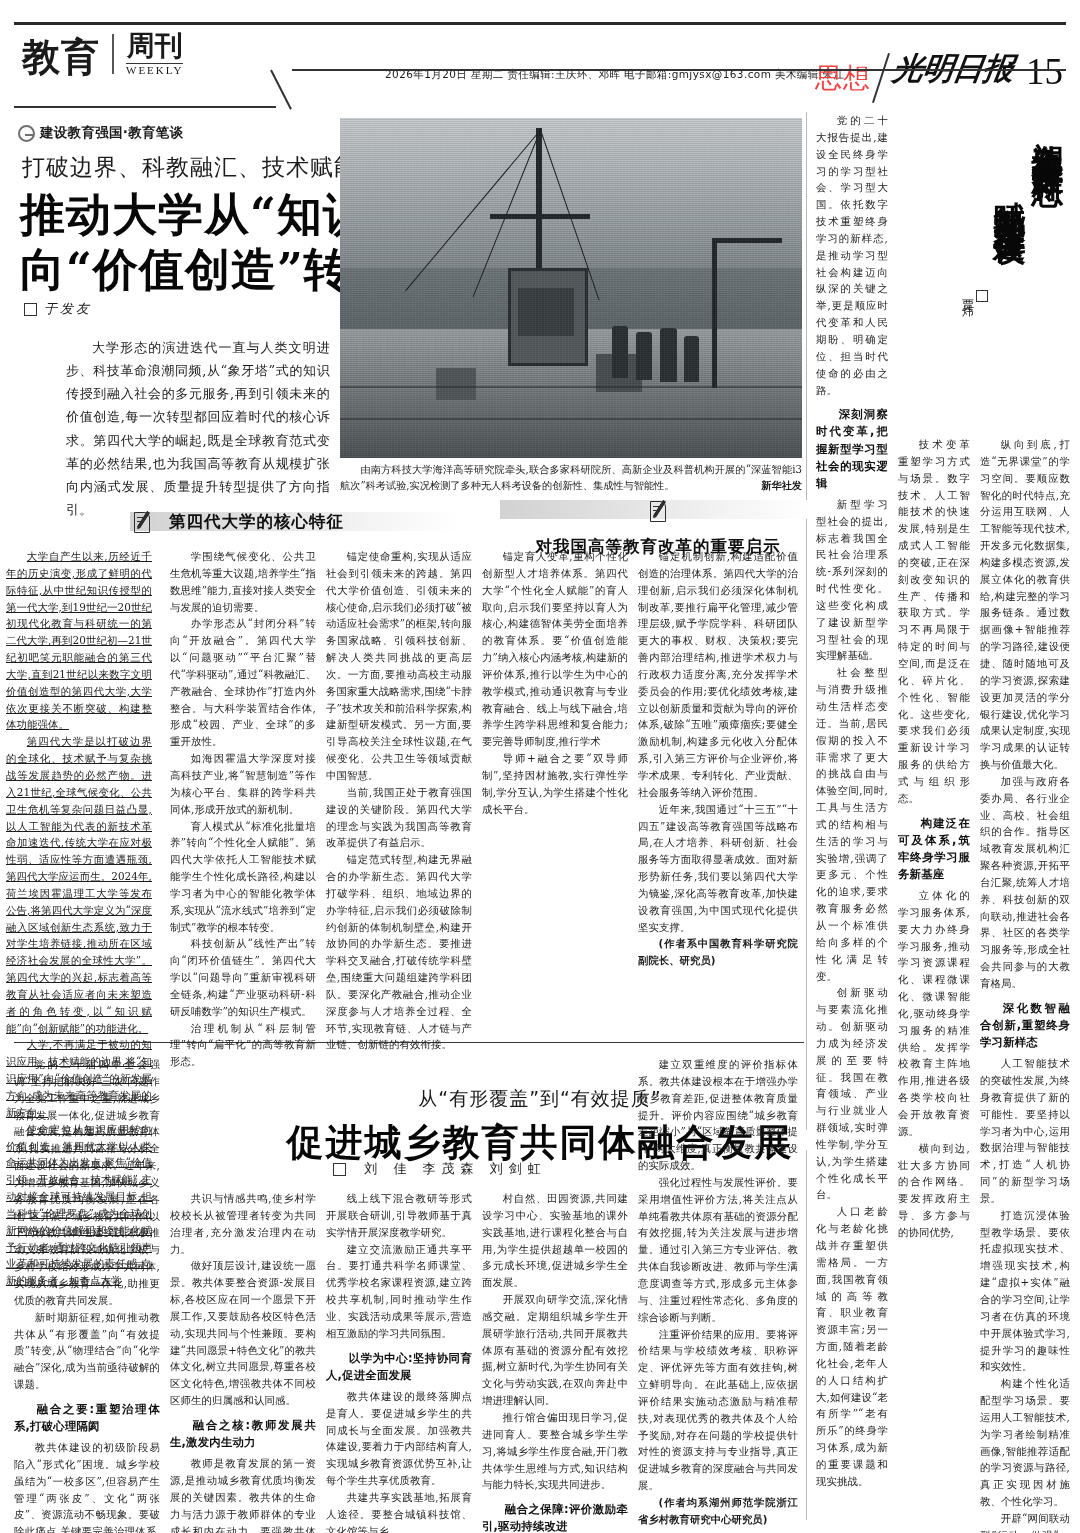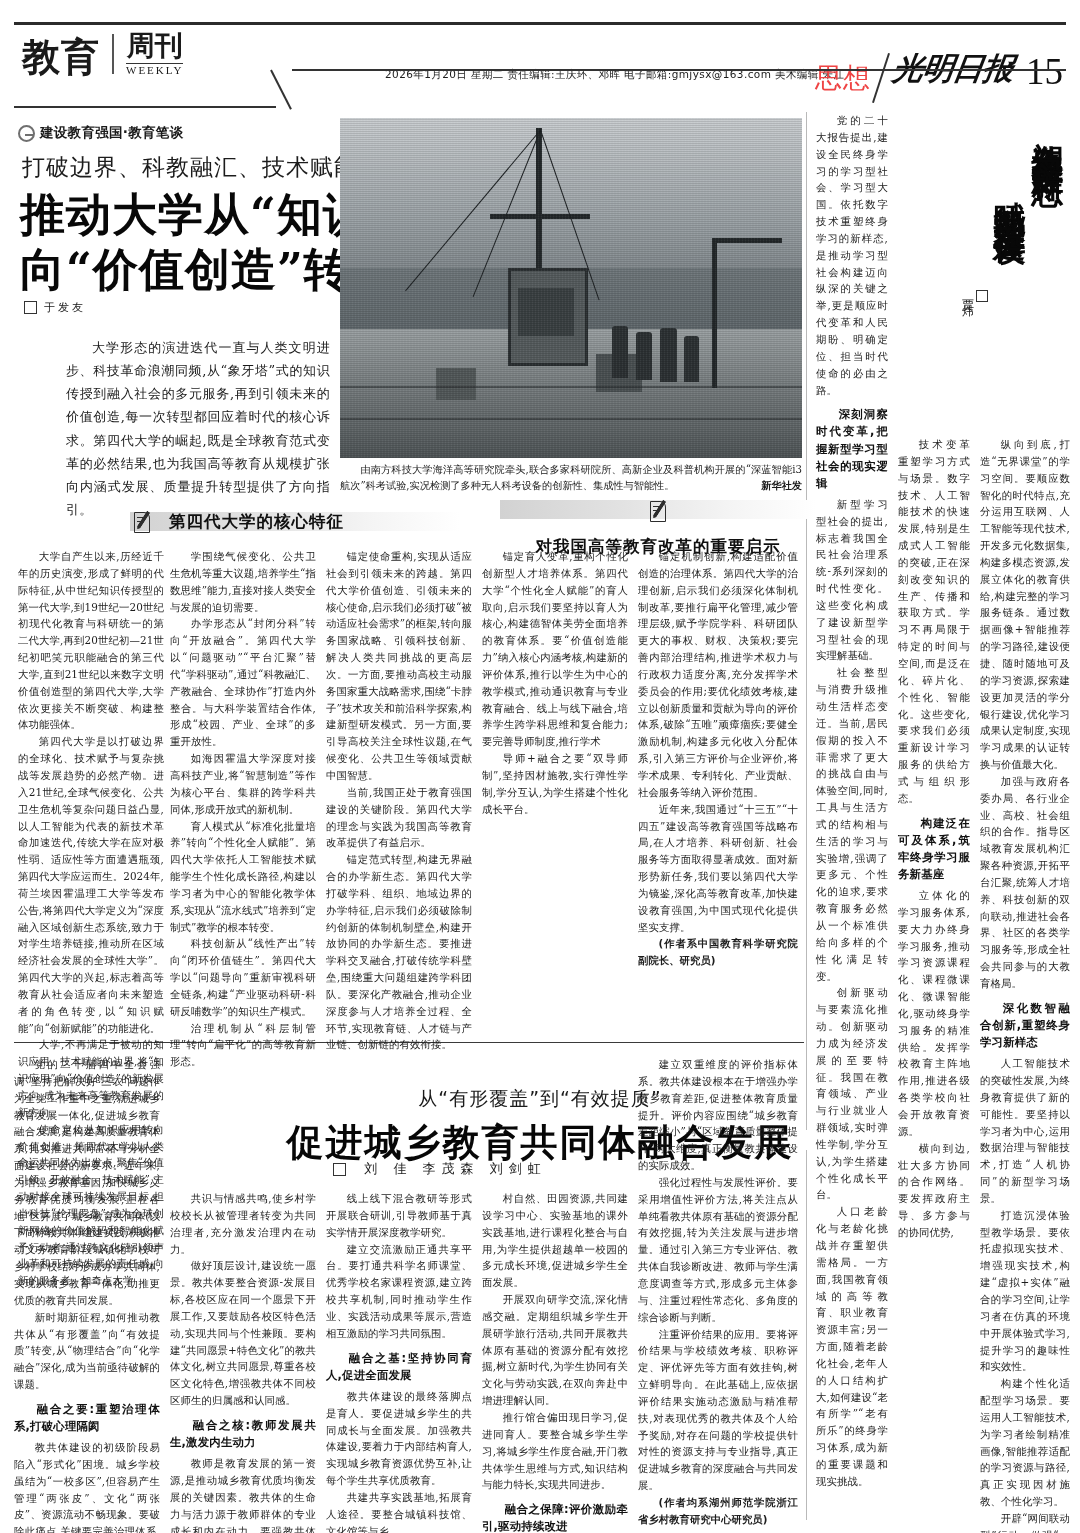--- a/index.html
+++ b/index.html
@@ -45,22 +45,22 @@
       position:relative;box-sizing:border-box;}
   .kicker .gmark:after{content:"";position:absolute;right:-1px;top:7px;width:9px;height:2.2px;
       background:#6f6f6f;}
   .kicker .ktext{font-family:"DejaVu Sans",sans-serif;font-weight:700;font-size:13.5px;
       color:#1a1a1a;letter-spacing:.3px;}
 
   .shoulder{position:absolute;font-family:"DejaVu Sans",sans-serif;font-size:23px;
       color:#1c1c1c;letter-spacing:1px;white-space:nowrap;}
   .maintitle{position:absolute;font-family:"DejaVu Serif",serif;font-weight:700;
       color:#080808;letter-spacing:1px;line-height:1.18;}
-  .byline{position:absolute;font-family:"DejaVu Serif",serif;font-size:11px;color:#1a1a1a;
-      display:flex;align-items:center;gap:7px;letter-spacing:3px;}
+  .byline{position:absolute;font-family:"DejaVu Serif",serif;font-size:13px;color:#1a1a1a;
+      display:flex;align-items:center;gap:7px;letter-spacing:3px;font-style:italic;}
   .byline .sq{display:inline-block;width:11px;height:11px;border:1.4px solid #333;}
 
   
   .col{position:absolute;font-family:"DejaVu Serif",serif;font-size:10.4px;line-height:1.62;
       color:#1d1d1d;text-align:justify;text-justify:inter-character;
       letter-spacing:.1px;word-break:break-all;}
   .col p{margin:0 0 0 0;text-indent:2em;}
   .col h4{margin:8px 0 4px 0;font-family:"DejaVu Sans",sans-serif;font-weight:700;
       font-size:11.4px;line-height:1.5;text-indent:2em;letter-spacing:.2px;color:#111;}
   .col .attrib{text-indent:2em;font-weight:700;font-family:"DejaVu Sans",sans-serif;
@@ -203,21 +203,21 @@
     <span class="stxt">第四代大学的核心特征</span>
   </div>
   <div class="sechdr" style="left:500px;top:500px;width:316px;flex-direction:column;">
     <span class="ico">
       <span class="pg"></span>
         <span class="pen"></span>
     </span>
     <span class="stxt">对我国高等教育改革的重要启示</span>
   </div>
 
-  <div class="col" id="c-s1a" style="left:18px;top:548px;width:146px;height:488px;">
+  <div class="col" id="c-s1a" style="left:6px;top:548px;width:146px;height:488px;text-decoration:underline;">
       <p>大学自产生以来,历经近千年的历史演变,形成了鲜明的代际特征,从中世纪知识传授型的第一代大学,到19世纪一20世纪初现代化教育与科研统一的第二代大学,再到20世纪初—21世纪初吧笑元职能融合的第三代大学,直到21世纪以来数字文明价值创造型的第四代大学,大学依次更接关不断突破、构建整体功能强体。</p>
       <p>第四代大学是以打破边界的全球化、技术赋予与复杂挑战等发展趋势的必然产物。进入21世纪,全球气候变化、公共卫生危机等复杂问题日益凸显,以人工智能为代表的新技术革命加速迭代,传统大学在应对极性弱、适应性等方面遭遇瓶颈,第四代大学应运而生。2024年,荷兰埃因霍温理工大学等发布公告,将第四代大学定义为“深度融入区域创新生态系统,致力于对学生培养链接,推动所在区域经济社会发展的全球性大学”。第四代大学的兴起,标志着高等教育从社会适应者向未来塑造者的角色转变,以“知识赋能”向“创新赋能”的功能进化。</p>
       <p>大学,不再满足于被动的知识应用、技术赋能的边界,将“知识应用”向“价值创造”的新发展方向,成为未来高等教育发展的新方向。</p>
       <p>使命定位从知识应用转向价值创造。第四代大学以人类命运共同体为出发点,聚焦“价值引领、开放融合、技术赋能”,主动对接全球可持续发展目标,担当科技“伦理罗盘”,成为全球创新网络的价值解码和智能化赋予行动者,通过跨文化链引领声业革和可持续发展的责任感,向新的服务者。如奇点大学</p>
     </div>
   <div class="col" id="c-s1b" style="left:170px;top:548px;width:146px;height:488px;">
       <p>学围绕气候变化、公共卫生危机等重大议题,培养学生“指数思维”能力,直接对接人类安全与发展的迫切需要。</p>
       <p>办学形态从“封闭分科”转向“开放融合”。第四代大学以“问题驱动”“平台汇聚”替代“学科驱动”,通过“科教融汇、产教融合、全球协作”打造内外整合。与大科学装置结合作体,形成“校园、产业、全球”的多重开放性。</p>
       <p>如海因霍温大学深度对接高科技产业,将“智慧制造”等作为核心平台、集群的跨学科共同体,形成开放式的新机制。</p>
       <p>育人模式从“标准化批量培养”转向“个性化全人赋能”。第四代大学依托人工智能技术赋能学生个性化成长路径,构建以学习者为中心的智能化教学体系,实现从“流水线式”培养到“定制式”教学的根本转变。</p>
@@ -287,21 +287,21 @@
     </div>
   <div class="col" id="c-b2" style="left:170px;top:1190px;width:146px;height:326px;">
       <p>共识与情感共鸣,使乡村学校校长从被管理者转变为共同治理者,充分激发治理内在动力。</p>
       <p>做好顶层设计,建设统一愿景。教共体要整合资源-发展目标,各校区应在同一个愿景下开展工作,又要鼓励各校区特色活动,实现共同与个性兼顾。要构建“共同愿景+特色文化”的教共体文化,树立共同愿景,尊重各校区文化特色,增强教共体不同校区师生的归属感和认同感。</p>
       <h4>融合之核:教师发展共生,激发内生动力</h4>
       <p>教师是教育发展的第一资源,是推动城乡教育优质均衡发展的关键因素。教共体的生命力与活力源于教师群体的专业成长和内在动力。要强教共体建设,就要积极构建城乡教师共同发展机制,变“单向输血”为“双向造血”“共生共长”。</p>
     </div>
   <div class="col" id="c-b3" style="left:326px;top:1190px;width:146px;height:326px;">
       <p>线上线下混合教研等形式开展联合研训,引导教师基于真实学情开展深度教学研究。</p>
       <p>建立交流激励正通共享平台。要打通共科学名师课堂、优秀学校名家课程资源,建立跨校共享机制,同时推动学生作业、实践活动成果等展示,营造相互激励的学习共同氛围。</p>
-      <h4>融合之基:坚持协同育人,促进全面发展</h4>
+      <h4>以学为中心:坚持协同育人,促进全面发展</h4>
       <p>教共体建设的最终落脚点是育人。要促进城乡学生的共同成长与全面发展。加强教共体建设,要着力于内部结构育人,实现城乡教育资源优势互补,让每个学生共享优质教育。</p>
       <p>共建共享实践基地,拓展育人途径。要整合城镇科技馆、文化馆等与乡</p>
     </div>
   <div class="col" id="c-b4" style="left:482px;top:1190px;width:146px;height:326px;">
       <p>村自然、田园资源,共同建设学习中心、实验基地的课外实践基地,进行课程化整合与自用,为学生提供超越单一校园的多元成长环境,促进城乡学生全面发展。</p>
       <p>开展双向研学交流,深化情感交融。定期组织城乡学生开展研学旅行活动,共同开展教共体原有基础的资源分配有效挖掘,树立新时代,为学生协同有关文化与劳动实践,在双向奔赴中增进理解认同。</p>
       <p>推行馆合偏田现日学习,促进同育人。要整合城乡学生学习,将城乡学生作度合融,开门教共体学生思维与方式,知识结构与能力特长,实现共同进步。</p>
       <h4>融合之保障:评价激励牵引,驱动持续改进</h4>
     </div>
   <div class="col" id="c-b5" style="left:638px;top:1056px;width:160px;height:460px;">

